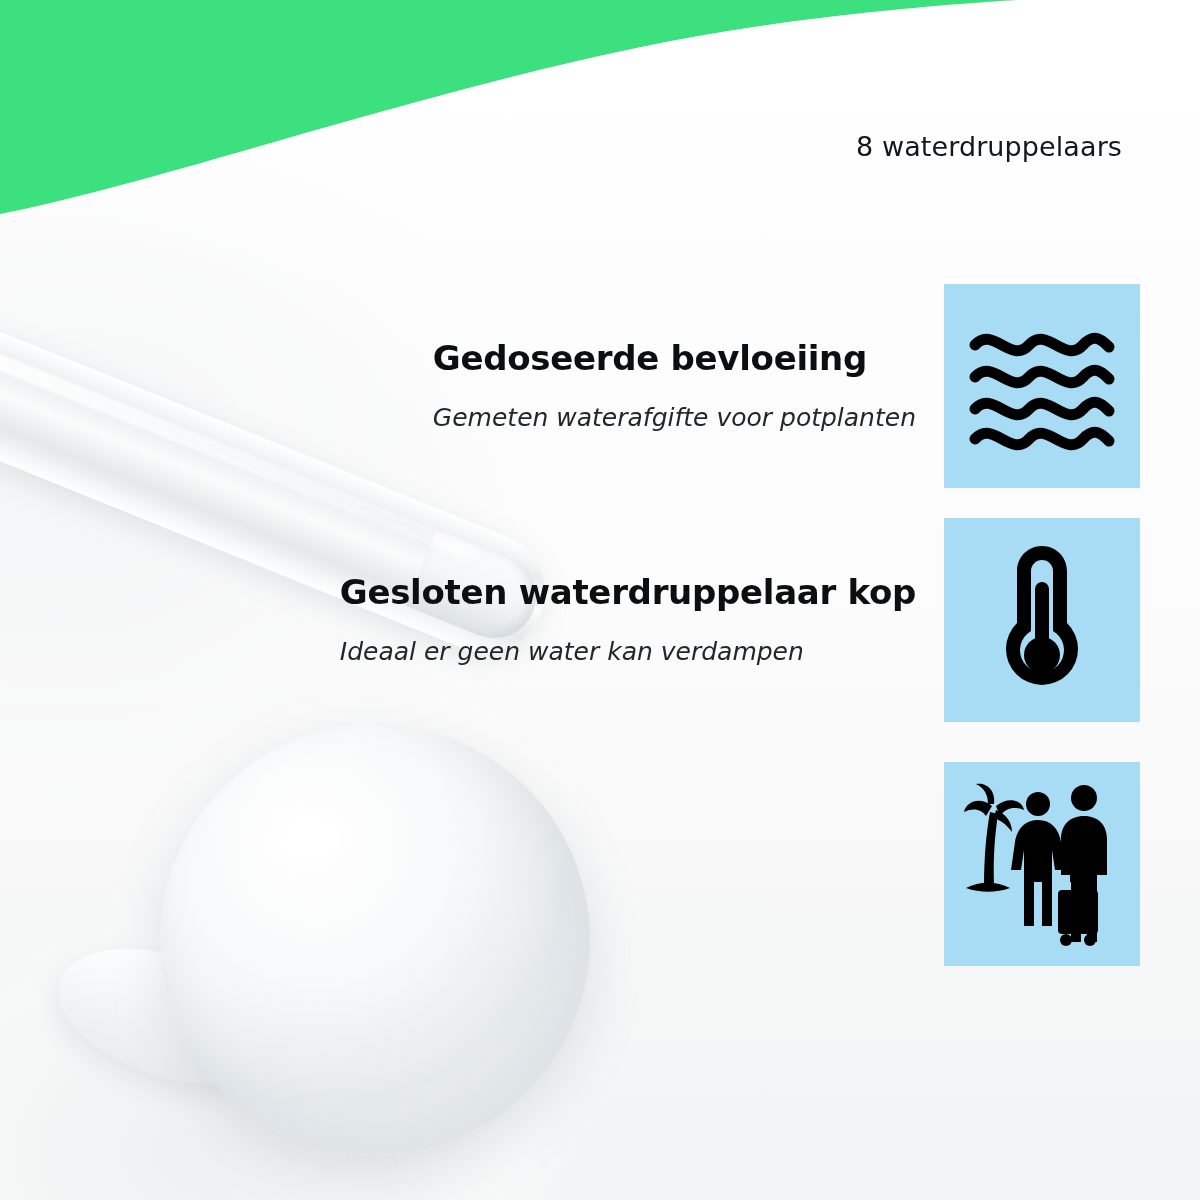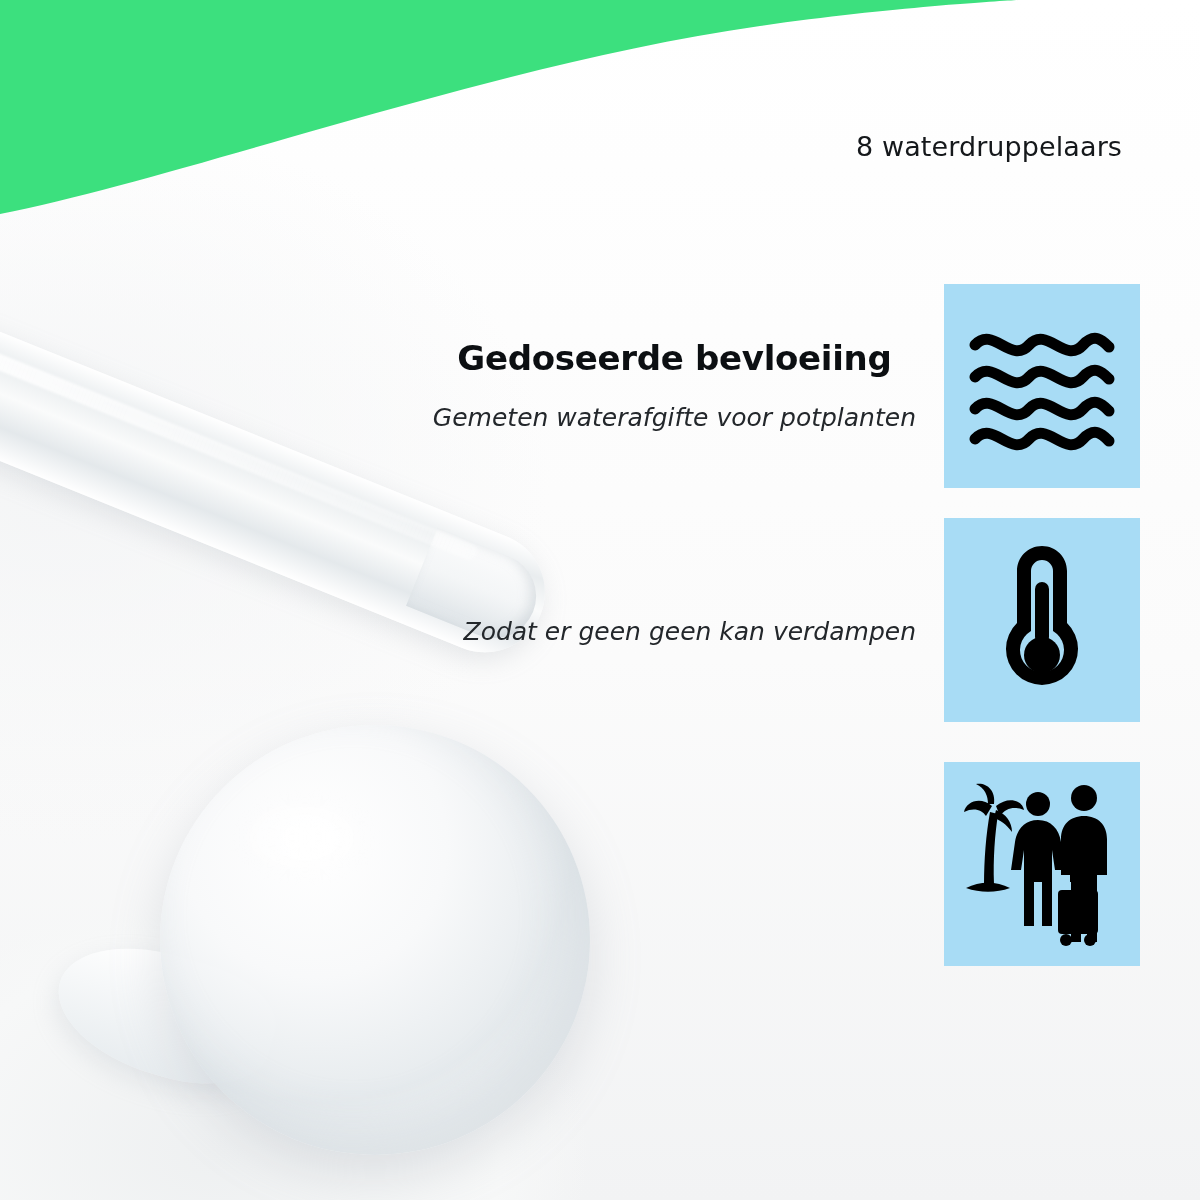--- a/index.html
+++ b/index.html
@@ -136,21 +136,21 @@
   }
 
   .feature {
     position: absolute;
     display: flex;
     align-items: center;
     gap: 28px;
     right: 60px;
   }
   .feature-text {
-    text-align: center;
+    text-align: left;
     flex: 1;
   }
   .feature-title {
     font-size: 34px;
     font-weight: 700;
     color: #0c0f12;
     letter-spacing: -0.3px;
     line-height: 1.15;
   }
   .feature-sub {
@@ -213,21 +213,22 @@
             <path d="M8,56 C26,36 44,76 62,56 C80,36 98,76 116,56 C128,43 136,52 142,58"></path>
             <path d="M8,88 C26,68 44,108 62,88 C80,68 98,108 116,88 C128,75 136,84 142,90"></path>
             <path d="M8,118 C26,98 44,138 62,118 C80,98 98,138 116,118 C128,105 136,114 142,120"></path>
           </g>
         </svg>
       </div>
     </div>
 
     <div class="feature f2">
       <div class="feature-text">
-        <div class="feature-sub">Zodat er geen geen kan verdampen</div>
+        <div class="feature-title">Gesloten waterdruppelaar kop</div>
+        <div class="feature-sub">Ideaal er geen water kan verdampen</div>
       </div>
       <div class="icon-tile">
         <svg class="icon-svg" width="110" height="160" viewBox="0 0 110 160" xmlns="http://www.w3.org/2000/svg">
           <path d="M55 6 c-14 0 -25 11 -25 25 v52 a36 36 0 1 0 50 0 v-52 c0 -14 -11 -25 -25 -25 z
                    m0 14 a11 11 0 0 1 11 11 v60 l4 3 a22 22 0 1 1 -30 0 l4 -3 v-60 a11 11 0 0 1 11 -11 z" fill="#000000"></path>
           <rect x="48" y="42" width="14" height="62" rx="7" fill="#000000"></rect>
           <circle cx="55" cy="115" r="18" fill="#000000"></circle>
         </svg>
       </div>
     </div>

